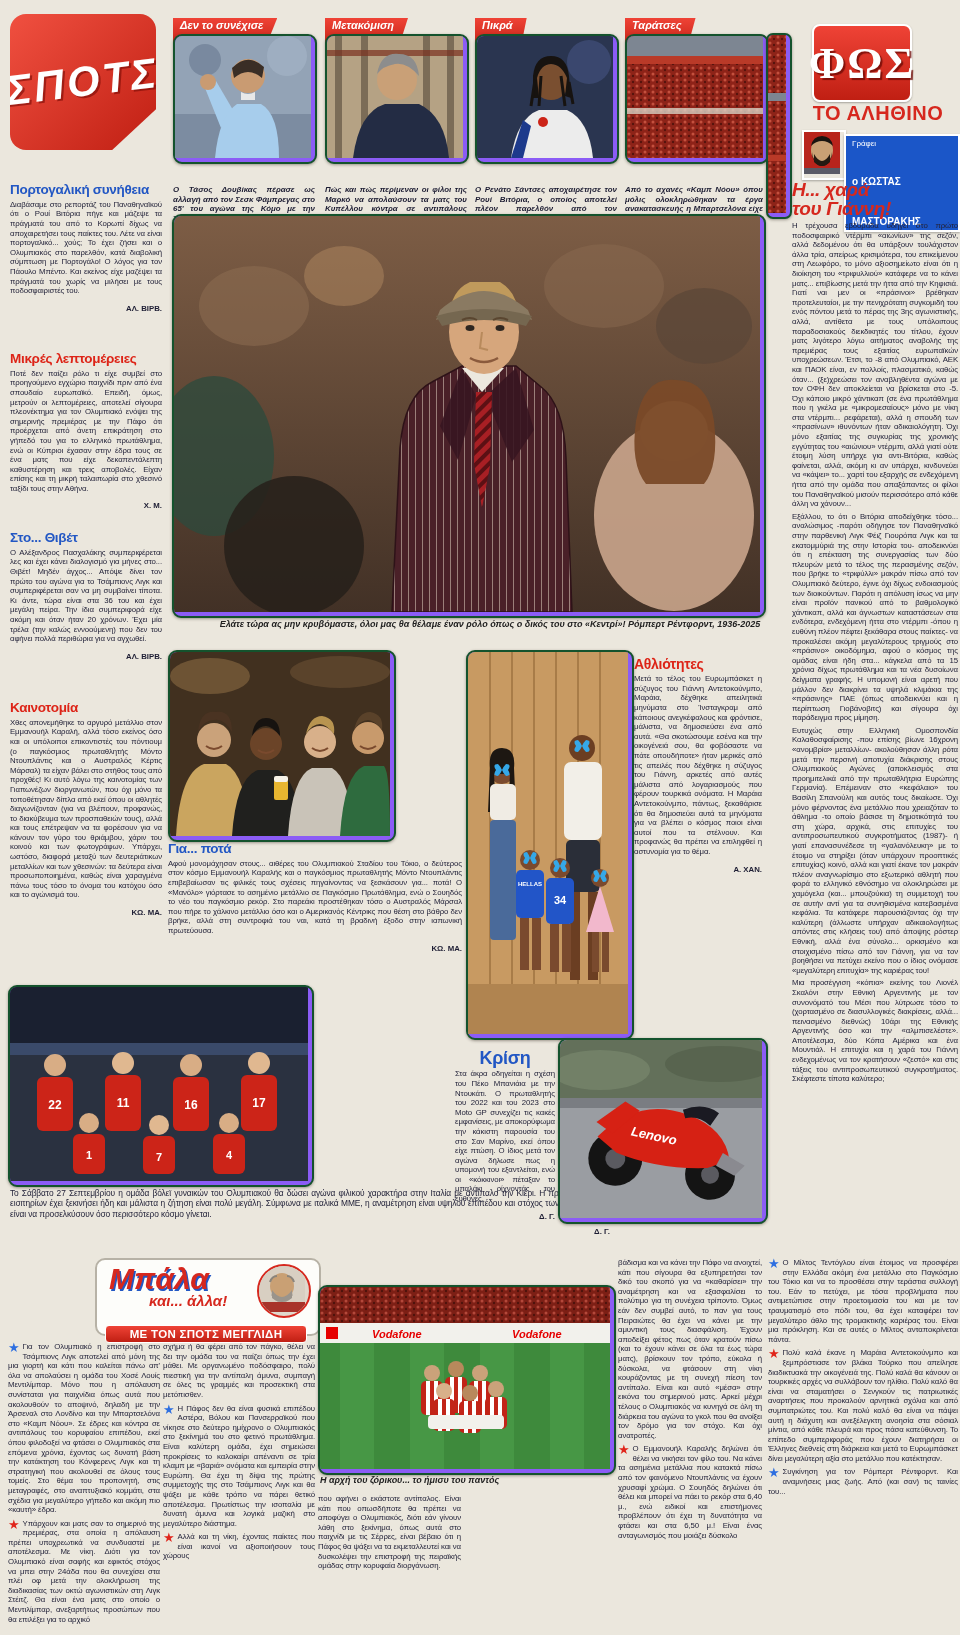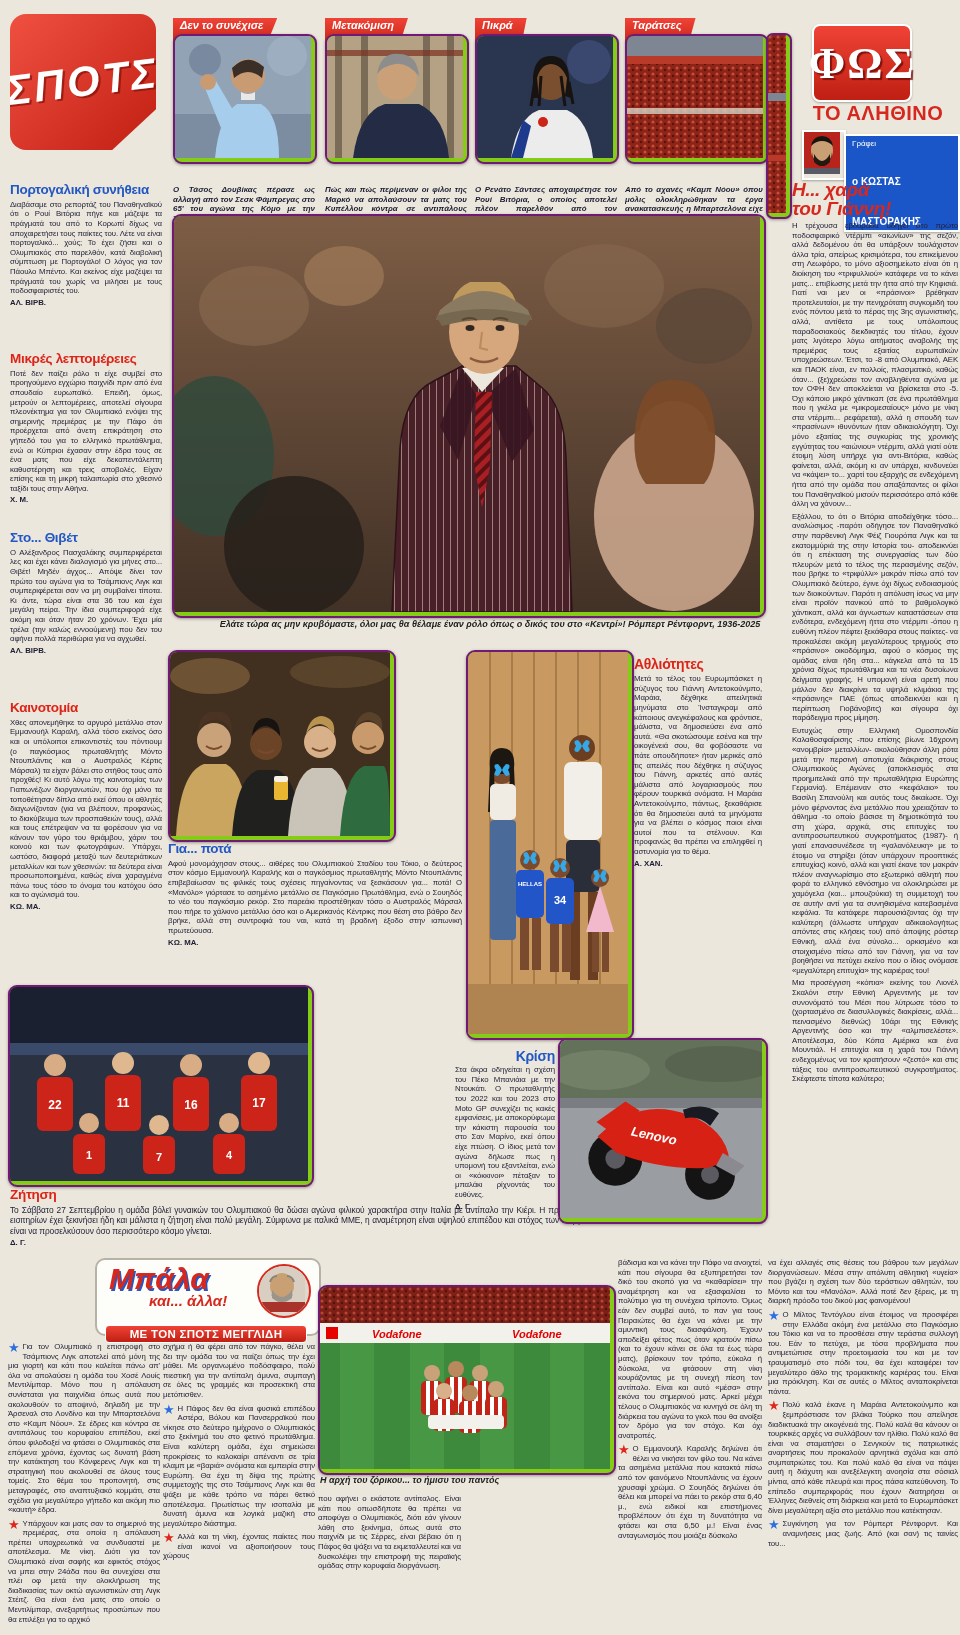--- a/index.html
+++ b/index.html
@@ -1,28 +1,28 @@
 <!DOCTYPE html>
 <html><head>
 <meta charset="utf-8">
 <style>
   html,body{margin:0;padding:0;background:#6b6b6b;}
   .page{position:relative;width:960px;height:1635px;margin:0 auto;background:#ebe7dd;
         font-family:"Liberation Sans","DejaVu Sans",sans-serif;overflow:hidden;}
   .abs{position:absolute;}
   .bt{font-size:7.8px;line-height:9.6px;text-align:justify;color:#23233a;letter-spacing:-0.1px;}
   .cap{font-size:7.9px;line-height:9.6px;font-weight:bold;font-style:italic;text-align:justify;color:#1d1d33;}
-  .sig{text-align:left;font-weight:bold;font-size:7.8px;color:#1d1d33;margin-top:2px;font-style:normal;}
+  .sig{text-align:right;font-weight:bold;font-size:7.8px;color:#1d1d33;margin-top:8px;font-style:normal;}
   .ht{font-weight:bold;letter-spacing:-0.3px;line-height:1.02;margin-top:7px;}
   .blue{color:#2257c4;} .red{color:#dd2417;}
   .h14{font-size:13.5px;margin:0 0 3px 0;}
   .tag{background:linear-gradient(#ef4336,#c01f13);color:#fff;font-weight:bold;font-style:italic;
        font-size:11px;padding:1px 14px 18px 7px;clip-path:polygon(0 0,100% 0,88% 100%,0 100%);
        display:inline-block;}
-  .ph{border:2px solid #701a75;border-radius:9px;overflow:hidden;box-shadow:0 1px 3px rgba(60,50,40,.45);background:#84cc16;text-align:right;}
+  .ph{border:2px solid #14532d;border-radius:9px;overflow:hidden;box-shadow:0 1px 3px rgba(60,50,40,.45);background:#8b5cf6;text-align:right;}
   .ph svg{display:block;}
   .spots{background:linear-gradient(135deg,#f05040,#c01f13);border-radius:16px;
          clip-path:polygon(0 0,100% 0,100% 70%,70% 100%,0 100%);
          display:flex;align-items:center;justify-content:center;}
   .spots span{color:#fff;font-weight:bold;font-style:italic;font-size:42px;letter-spacing:3px;
          transform:rotate(-7deg);text-shadow:2px 2px 0 rgba(120,10,5,.6);}
   .fosbox{background:linear-gradient(#ef4336,#c01f13);border-radius:8px;display:flex;align-items:center;
          justify-content:center;border:2px solid #fff;box-shadow:0 1px 2px rgba(0,0,0,.3);}
   .fosbox span{color:#fff;font-weight:bold;font-size:44px;letter-spacing:2px;text-shadow:2px 2px 1px rgba(110,10,5,.8);font-family:Liberation Serif, serif;}
   .fossub{color:#d6281e;font-weight:bold;font-size:20px;letter-spacing:.5px;}
@@ -341,27 +341,26 @@
           <rect x="133" y="149" width="32" height="38" rx="6" fill="#cc2418"></rect>
         <text x="149" y="174" font-size="11" font-weight="bold" fill="#fff" text-anchor="middle">7</text>
         <circle cx="219" cy="136" r="10" fill="#d8ad85"></circle>
           <rect x="203" y="147" width="32" height="40" rx="6" fill="#cc2418"></rect>
         <text x="219" y="172" font-size="11" font-weight="bold" fill="#fff" text-anchor="middle">4</text>
       </g>
     </svg>
   </div>
 
   <div class="abs clip" style="left:10px;top:1188px;width:600px;height:66px;">
-    <div class="ht red h14">Ζήτηση</div>
     <div class="bt" style="font-size:8.4px;line-height:10.4px;">Το Σάββατο 27 Σεπτεμβρίου η ομάδα βόλεϊ γυναικών του Ολυμπιακού θα δώσει αγώνα φιλικού χαρακτήρα στην Ιταλία με αντίπαλο την Κιέρι. Η προπώληση των εισιτηρίων έχει ξεκινήσει ήδη και μάλιστα η ζήτηση είναι πολύ μεγάλη. Σύμφωνα με ιταλικά ΜΜΕ, η αναμέτρηση είναι υψηλού επιπέδου και στόχος των διοργανωτών είναι να προσελκύσουν όσο περισσότερο κόσμο γίνεται.</div>
     <div class="sig">Δ. Γ.</div>
   </div>
 
   <div class="abs clip" style="left:455px;top:1042px;width:100px;height:196px;">
-    <div class="ht blue" style="font-size:14px;text-align:right;margin-bottom:2px;">Κρίση</div>
+    <div class="ht blue" style="font-size:18px;text-align:center;margin-bottom:2px;">Κρίση</div>
     <div class="bt">Στα άκρα οδηγείται η σχέση του Πέκο Μπανιάια με την Ντουκάτι. Ο πρωταθλητής του 2022 και του 2023 στο Moto GP συνεχίζει τις κακές εμφανίσεις, με αποκορύφωμα την κάκιστη παρουσία του στο Σαν Μαρίνο, εκεί όπου είχε πτώση. Ο ίδιος μετά τον αγώνα δήλωσε πως η υπομονή του εξαντλείται, ενώ οι «κόκκινοι» πέταξαν το μπαλάκι ρίχνοντάς του ευθύνες.</div>
     <div class="sig">Δ. Γ.</div>
   </div>
   <div class="abs ph" style="left:558px;top:1038px;width:206px;height:182px;">
     <svg width="202" height="178" viewBox="0 0 202 178">
       <rect width="202" height="178" fill="#9a9da2"></rect>
       <rect width="202" height="58" fill="#63705a"></rect>
       <ellipse cx="40" cy="30" rx="50" ry="20" fill="#76846a" opacity=".8"></ellipse>
       <ellipse cx="160" cy="24" rx="55" ry="18" fill="#55624c" opacity=".8"></ellipse>
       <rect y="58" width="202" height="10" fill="#7a7d82"></rect>
@@ -457,19 +456,18 @@
   <div class="abs pcap" style="left:320px;top:1475px;width:290px;">Η αρχή του ζόρικου... το ήμισυ του παντός</div>
 
   <div class="abs bt clip" style="left:318px;top:1494px;width:143px;height:140px;">που αφήνει ο εκάστοτε αντίπαλος. Είναι κάτι που οπωσδήποτε θα πρέπει να αποφύγει ο Ολυμπιακός, διότι εάν γίνουν λάθη στο ξεκίνημα, όπως αυτά στο παιχνίδι με τις Σέρρες, είναι βέβαιο ότι η Πάφος θα ψάξει να τα εκμεταλλευτεί και να δυσκολέψει την επιστροφή της πειραϊκής ομάδας στην κορυφαία διοργάνωση.</div>
 
   <div class="abs bt clip" style="left:618px;top:1258px;width:144px;height:376px;">
     <p style="margin:0 0 4px 0;">βάδισμα και να κάνει την Πάφο να ανοιχτεί, κάτι που σίγουρα θα εξυπηρετήσει τον δικό του σκοπό για να «καθαρίσει» την αναμέτρηση και να εξασφαλίσει το πολύτιμο για τη συνέχεια τρίποντο. Όμως εάν δεν συμβεί αυτό, το παν για τους Πειραιώτες θα έχει να κάνει με την αμυντική τους διασφάλιση. Έχουν αποδείξει φέτος πως όταν κρατούν πίσω (και το έχουν κάνει σε όλα τα έως τώρα ματς), βρίσκουν τον τρόπο, εύκολα ή δύσκολα, να φτάσουν στη νίκη κουράζοντας με τη συνεχή πίεση τον αντίπαλο. Είναι και αυτό «μέσα» στην εικόνα του σημερινού ματς. Αρκεί μέχρι τέλους ο Ολυμπιακός να κυνηγά σε όλη τη διάρκεια του αγώνα το γκολ που θα ανοίξει τον δρόμο για τον στόχο. Και όχι ανατροπές.</p>
     <p style="margin:0;"><span class="star sred">★</span><span>Ο Εμμανουήλ Καραλής δηλώνει ότι θέλει να νικήσει τον φίλο του. Να κάνει τα ασημένια μετάλλια που κατακτά πίσω από τον φαινόμενο Ντουπλάντις να έχουν χρυσαφί χρώμα. Ο Σουηδός δηλώνει ότι θέλει και μπορεί να πάει το ρεκόρ στα 6,40 μ., ενώ ειδικοί και επιστήμονες προβλέπουν ότι έχει τη δυνατότητα να φτάσει και στα 6,50 μ.! Είναι ένας ανταγωνισμός που μοιάζει δύσκολο</span></p>
   </div>
 
   <div class="abs bt clip" style="left:768px;top:1258px;width:190px;height:376px;">
-    <p style="margin:0 0 4px 0;">να έχει αλλαγές στις θέσεις του βάθρου των μεγάλων διοργανώσεων. Μέσα στην απόλυτη αθλητική «υγεία» που βγάζει η σχέση των δύο τεράστιων αθλητών, του Μόντο και του «Μανόλο». Αλλά ποτέ δεν ξέρεις, με τη διαρκή πρόοδο του δικού μας φαινομένου!</p>
     <p style="margin:0 0 4px 0;"><span class="star sblue">★</span><span>Ο Μίλτος Τεντόγλου είναι έτοιμος να προσφέρει στην Ελλάδα ακόμη ένα μετάλλιο στο Παγκόσμιο του Τόκιο και να το προσθέσει στην τεράστια συλλογή του. Εάν το πετύχει, με τόσα προβλήματα που αντιμετώπισε στην προετοιμασία του και με τον τραυματισμό στο πόδι του, θα έχει καταφέρει τον μεγαλύτερο άθλο της τρομακτικής καριέρας του. Είναι μια πρόκληση. Και σε αυτές ο Μίλτος ανταποκρίνεται πάντα.</span></p>
     <p style="margin:0 0 4px 0;"><span class="star sred">★</span><span>Πολύ καλά έκανε η Μαράια Αντετοκούνμπο και ξεμπρόστιασε τον βλάκα Τούρκο που απείλησε διαδικτυακά την οικογένειά της. Πολύ καλά θα κάνουν οι τουρκικές αρχές να συλλάβουν τον ηλίθιο. Πολύ καλό θα είναι να σταματήσει ο Σενγκούν τις πατριωτικές αναρτήσεις που προκαλούν αρνητικά σχόλια και από συμπατριώτες του. Και πολύ καλό θα είναι να πάψει αυτή η διάχυτη και ανεξέλεγκτη ανοησία στα σόσιαλ μίντια, από κάθε πλευρά και προς πάσα κατεύθυνση. Το επίπεδο συμπεριφοράς που έχουν διατηρήσει οι Έλληνες διεθνείς στη διάρκεια και μετά το Ευρωμπάσκετ δίνει μεγαλύτερη αξία στο μετάλλιο που κατέκτησαν.</span></p>
     <p style="margin:0;"><span class="star sblue">★</span><span>Συγκίνηση για τον Ρόμπερτ Ρέντφορντ. Και αναμνήσεις μιας ζωής. Από (και σαν) τις ταινίες του...</span></p>
   </div>
 
 </div>
 
 </body></html>

